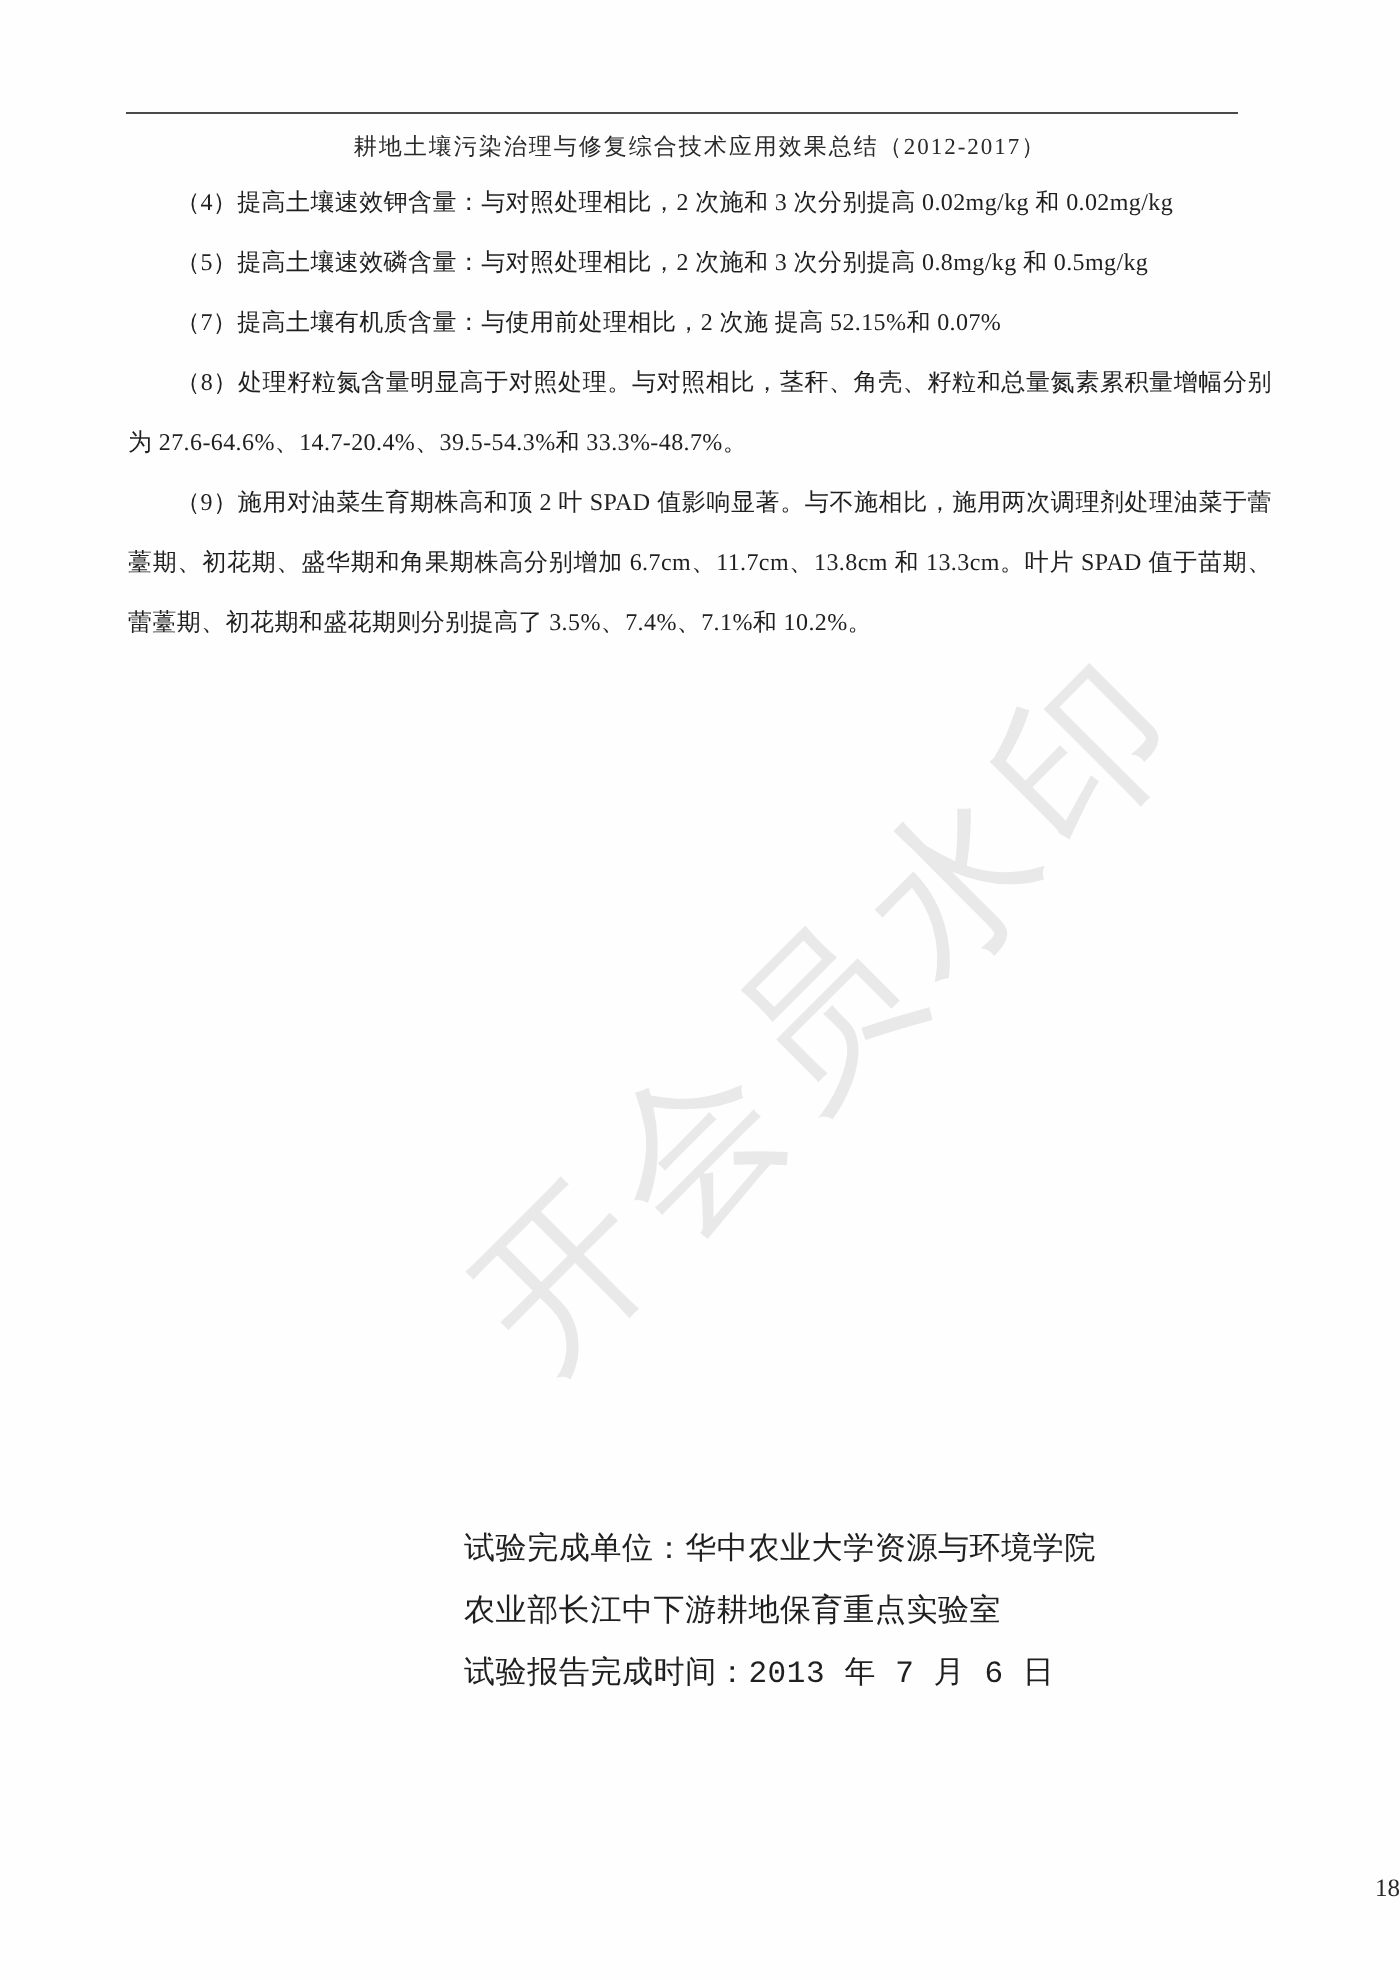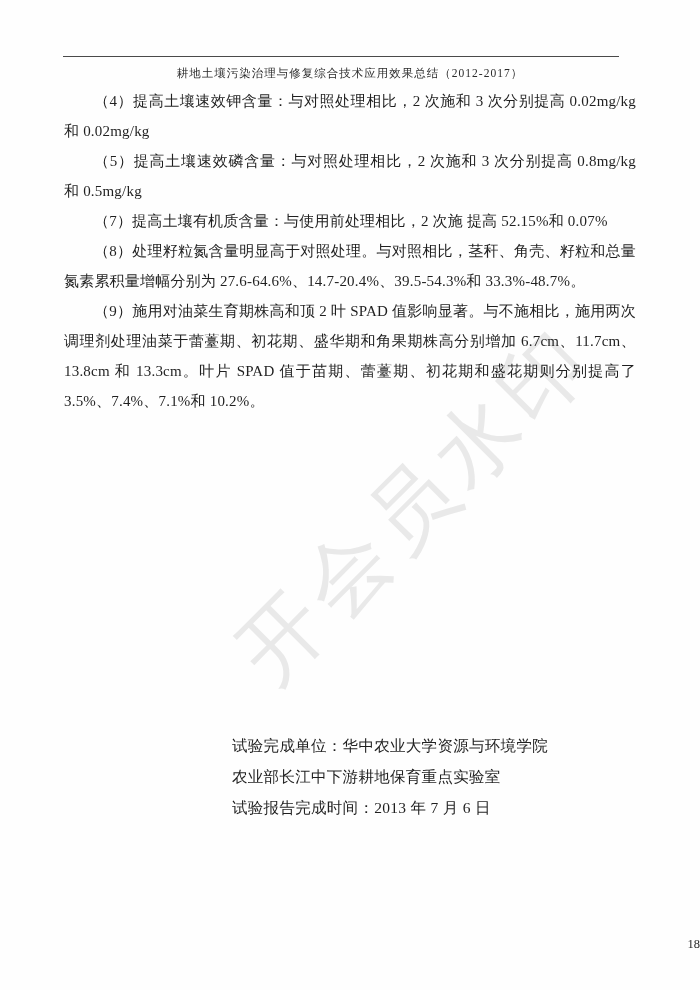--- a/index.html
+++ b/index.html
@@ -43,32 +43,33 @@
   .doc-body {
     position: absolute;
     top: 86px;
     left: 64px;
     width: 572px;
     z-index: 2;
   }
   .para {
     margin: 0;
     text-indent: 2em;
-    font-size: 15px;
+    font-size: 12px;
     line-height: 30px;
     text-align: justify;
     letter-spacing: 0.2px;
     color: #1f1f1f;
   }
   
   .credits {
     position: absolute;
-    top: 730px;
+    top: 760px;
     left: 232px;
     z-index: 2;
+    font-family: Liberation Mono, monospace;
   }
   .credits p {
     margin: 0;
     font-size: 15.5px;
     line-height: 31px;
     letter-spacing: 0.3px;
     color: #1f1f1f;
     white-space: nowrap;
   }
   

